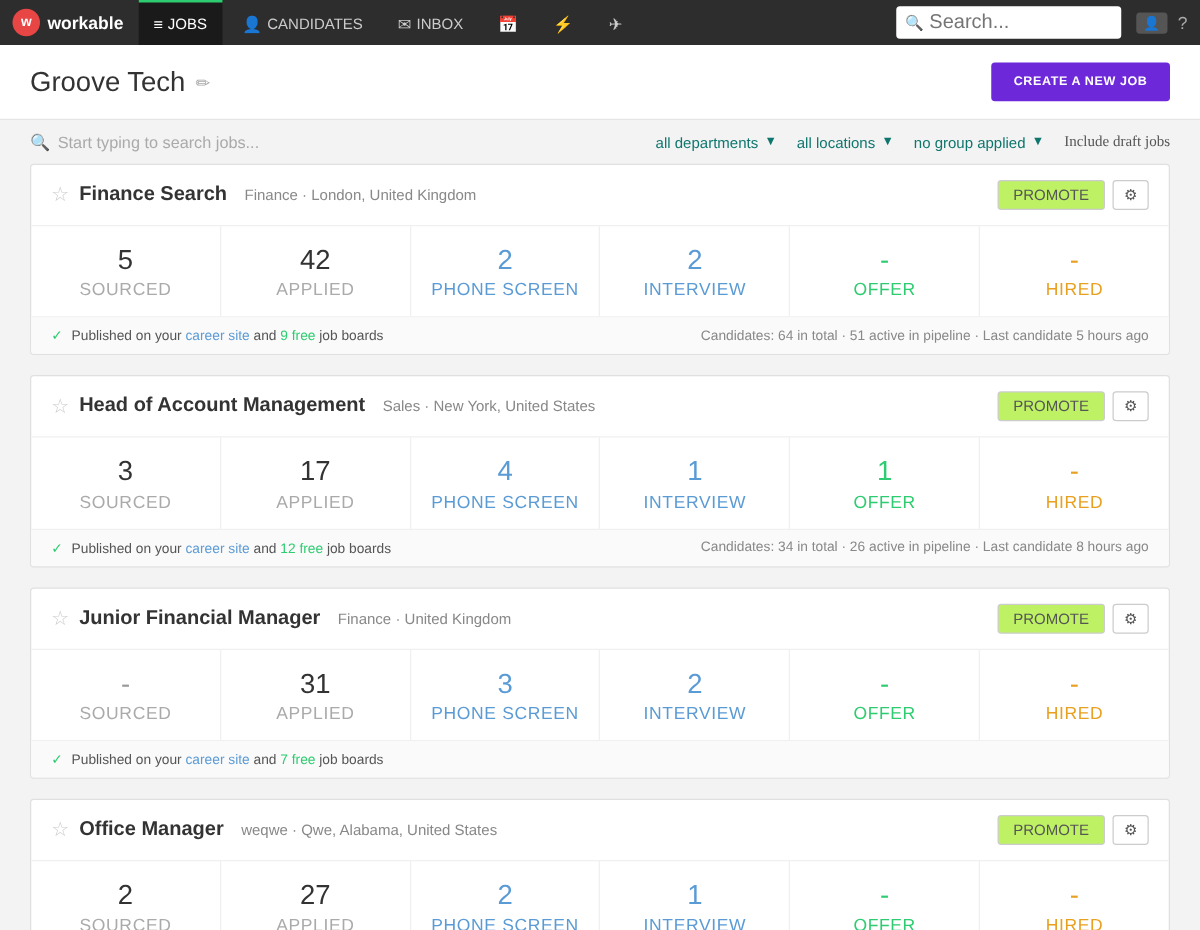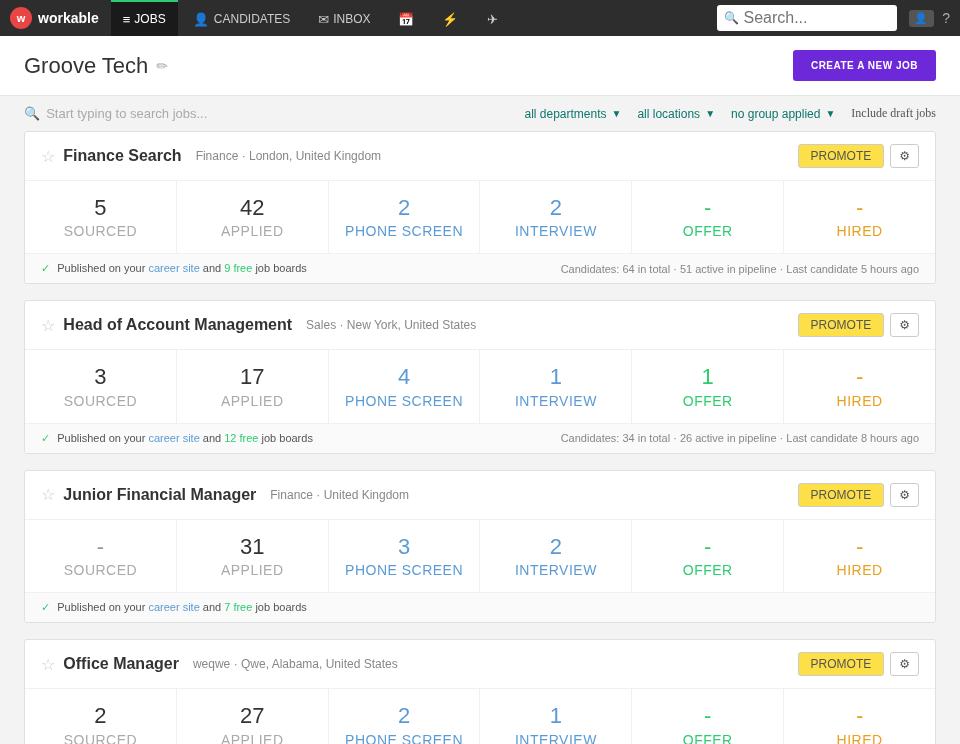--- a/index.html
+++ b/index.html
@@ -80,21 +80,21 @@
     .job-card-header {
       display: flex; align-items: center; justify-content: space-between; padding: 12px 16px;
       border-bottom: 1px solid #f0f0f0;
     }
     .job-title-area { display: flex; align-items: center; gap: 8px; }
     .star-icon { color: #ccc; font-size: 16px; cursor: pointer; }
     .job-title { font-size: 16px; font-weight: 600; color: #333; }
     .job-meta { color: #888; font-size: 12px; margin-left: 6px; }
     .job-actions { display: flex; gap: 6px; align-items: center; }
     .promote-btn {
-      background: #fde047; border: 1px solid #ccc; border-radius: 3px; padding: 4px 12px; font-size: 12px; color: #555; cursor: pointer;
+      background: #bef264; border: 1px solid #ccc; border-radius: 3px; padding: 4px 12px; font-size: 12px; color: #555; cursor: pointer;
     }
     .settings-btn {
       background: #fff; border: 1px solid #ccc; border-radius: 3px; padding: 4px 8px; font-size: 12px; color: #555; cursor: pointer;
     }
 
     
     .metrics-row {
       display: flex; border-bottom: 1px solid #f0f0f0;
     }
     .metric-cell {

